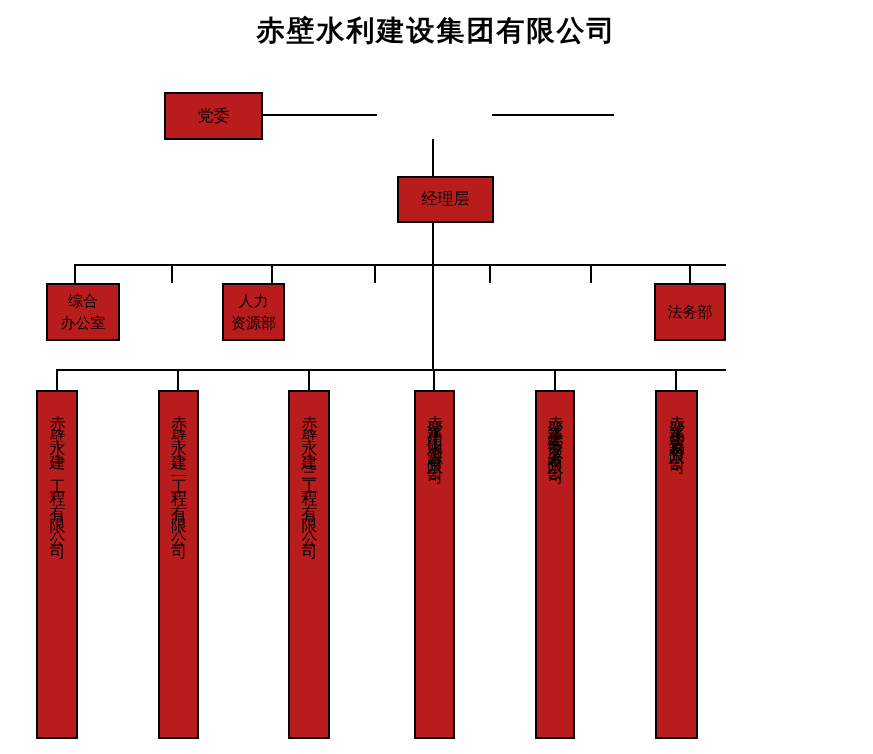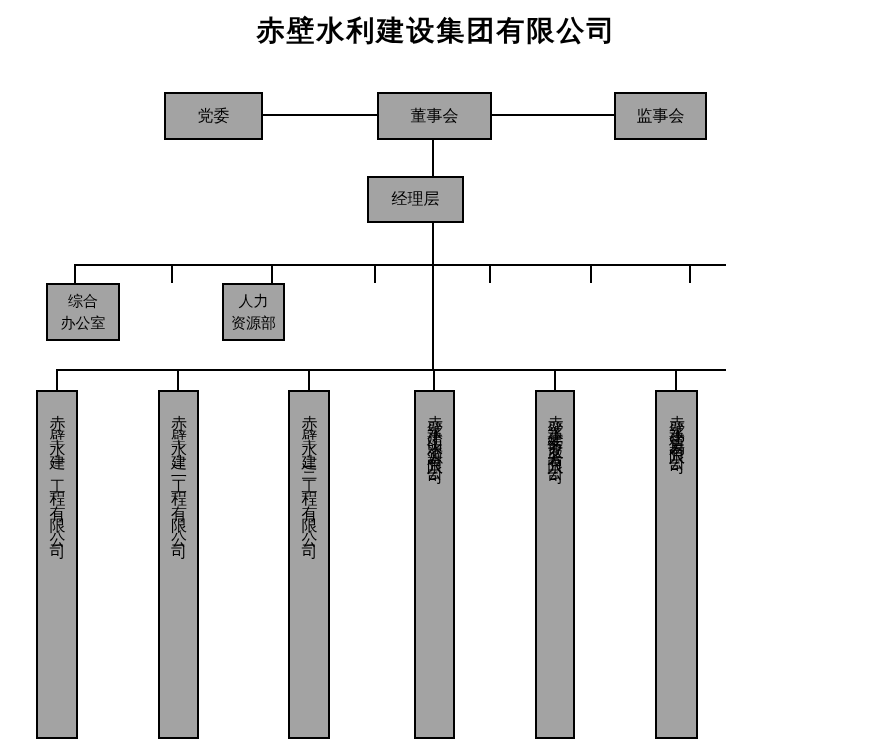--- a/index.html
+++ b/index.html
@@ -29,21 +29,21 @@
   .line {
     position: absolute;
     background: #000000;
   }
   .line.h { height: 2px; }
   .line.v { width: 2px; }
   .box {
     position: absolute;
     box-sizing: border-box;
     border: 2px solid #000000;
-    background: #a3a3a3;
+    background: #b91c1c;
     display: flex;
     align-items: center;
     justify-content: center;
     text-align: center;
   }
   .row1 {
     top: 92px;
     height: 48px;
     font-size: 16px;
   }
@@ -103,38 +103,35 @@
   <div class="line v" style="left:177px;top:369px;height:21px"></div>
   <div class="line v" style="left:308px;top:369px;height:21px"></div>
   <div class="line v" style="left:433px;top:369px;height:21px"></div>
   <div class="line v" style="left:554px;top:369px;height:21px"></div>
   <div class="line v" style="left:675px;top:369px;height:21px"></div>
   <div class="line v" style="left:802px;top:369px;height:21px"></div>
 
   <div class="box row1" style="left:164px;width:99px">
     <span>党委</span>
   </div>
-  <div class="box row1" style="left:377px;width:115px">
-    <span>董事会</span>
-  </div>
-  <div class="box row1" style="left:614px;width:93px">
-    <span>监事会</span>
-  </div>
 
-  <div class="box mgmt" style="left:367px;width:97px">
+  <div class="box mgmt" style="left:397px;width:97px">
     <span>经理层</span>
   </div>
 
   <div class="box dept" style="left:46px;width:74px">
     <div>综合</div>
     <div>办公室</div>
   </div>
   <div class="box dept" style="left:222px;width:63px">
     <div>人力</div>
     <div>资源部</div>
+  </div>
+  <div class="box dept" style="left:654px;width:72px">
+    <div>法务部</div>
   </div>
 
   <div class="box sub wide" style="left:36px;width:42px">
     <div class="vtext">赤壁水建一工程有限公司</div>
   </div>
   <div class="box sub wide" style="left:158px;width:41px">
     <div class="vtext">赤壁水建二工程有限公司</div>
   </div>
   <div class="box sub wide" style="left:288px;width:42px">
     <div class="vtext">赤壁水建三工程有限公司</div>

